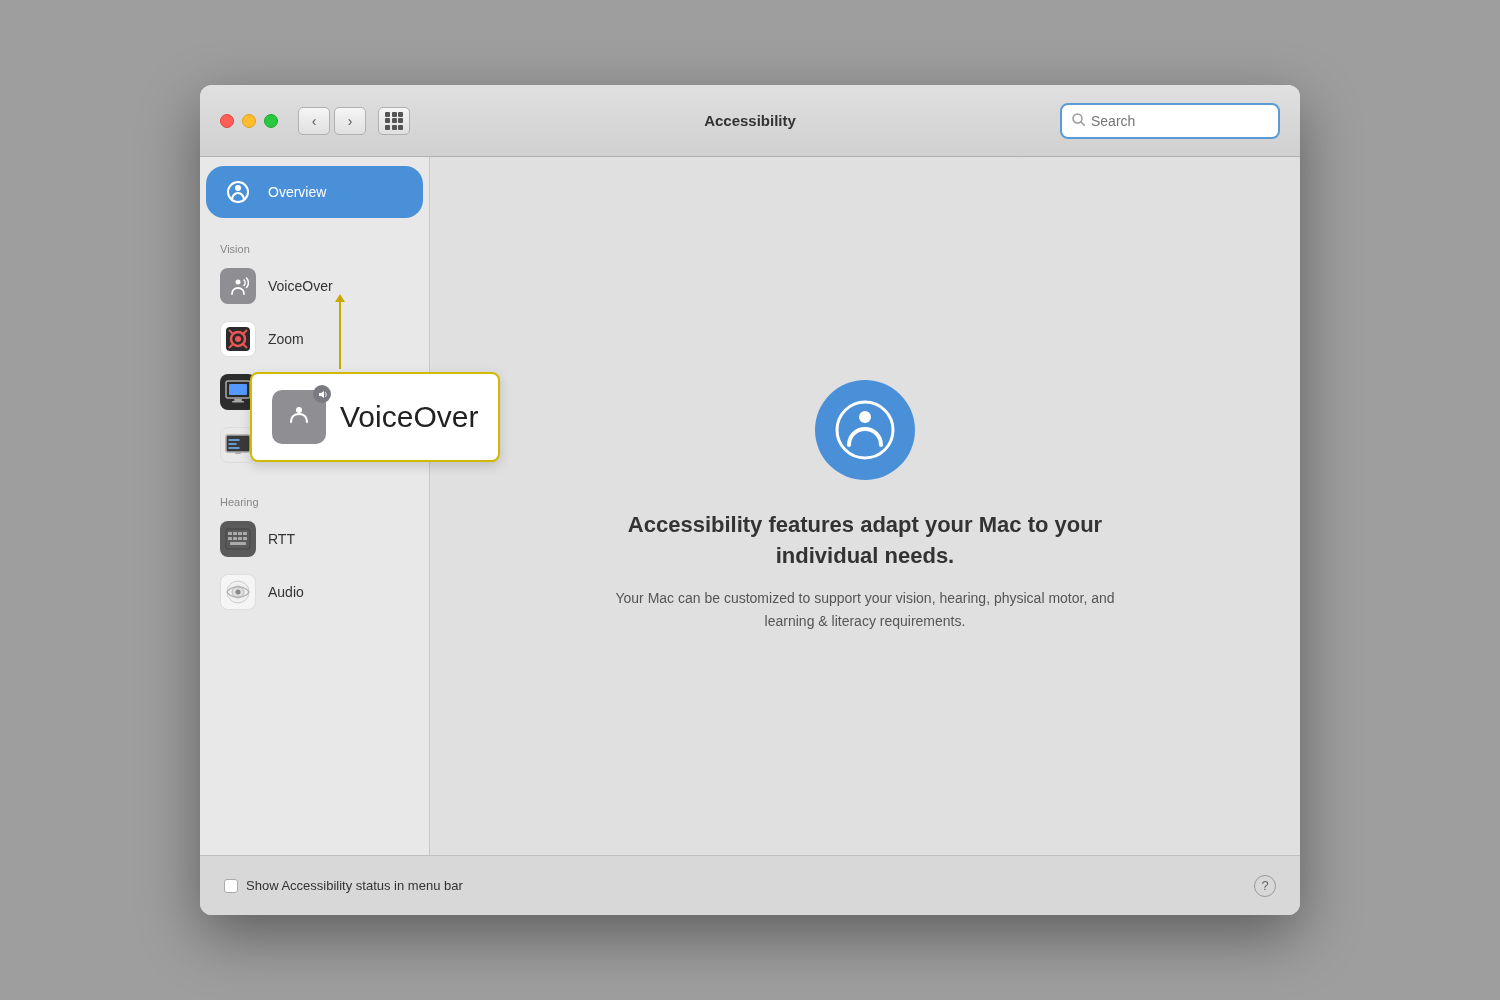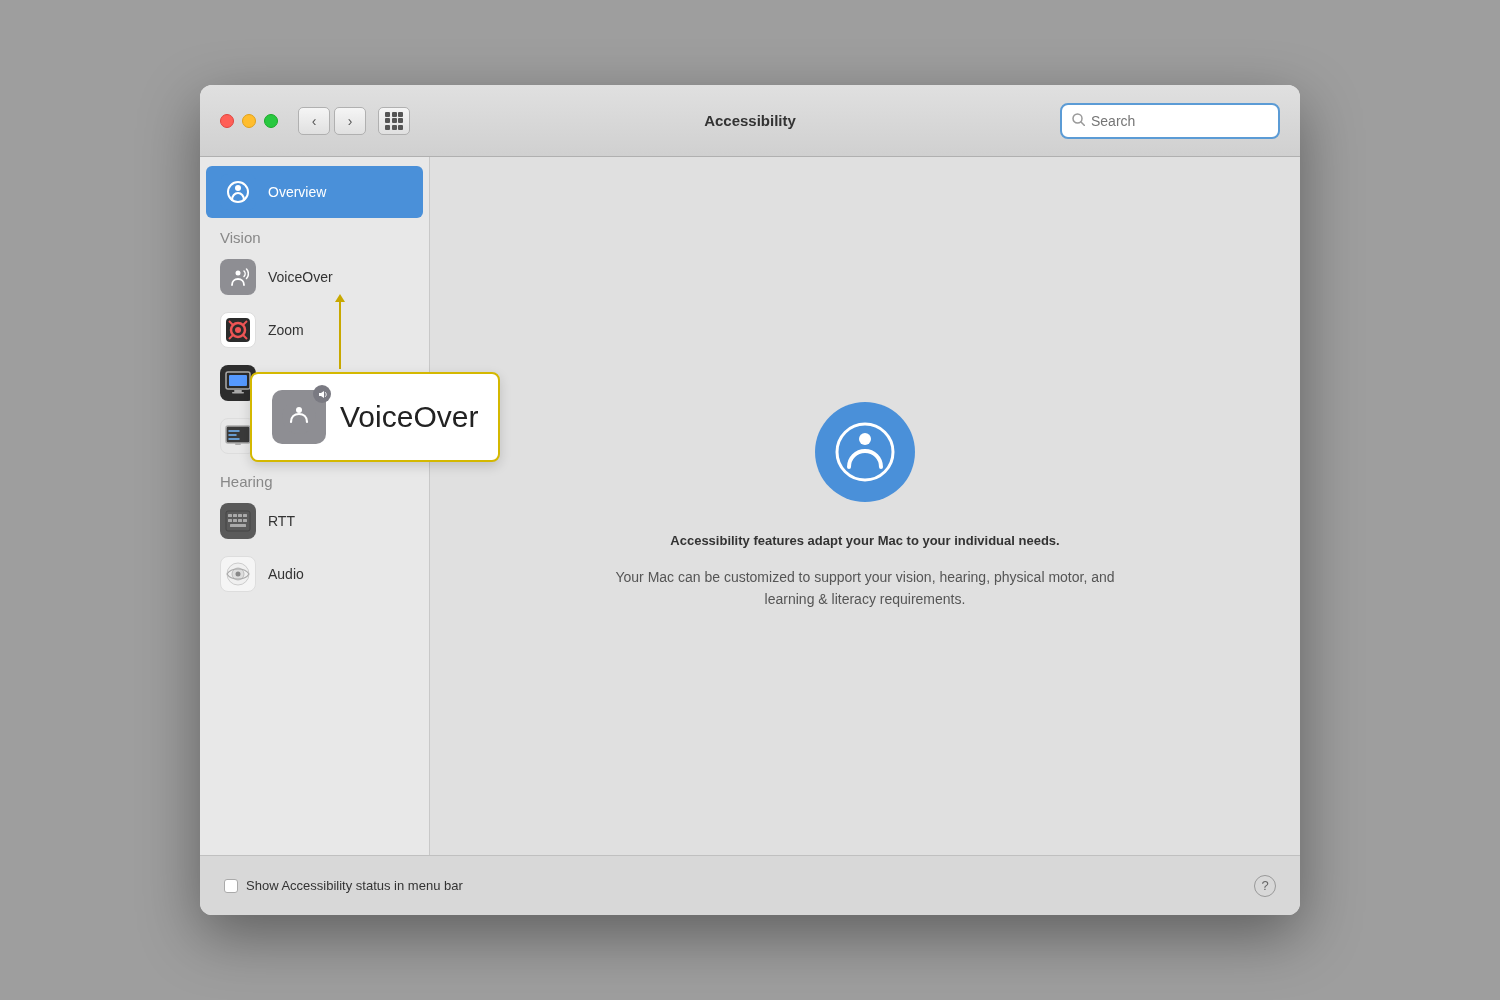--- a/index.html
+++ b/index.html
@@ -151,21 +151,21 @@
       overflow-y: auto;
       flex-shrink: 0;
     }
 
     .sidebar-item {
       display: flex;
       align-items: center;
       padding: 8px 14px;
       gap: 12px;
       cursor: pointer;
-      border-radius: 6px;
+      border-radius: 18px;
       margin: 1px 6px;
     }
 
     .sidebar-item.active {
       background: #4a90d9;
     }
 
     .sidebar-item.active .item-label {
       color: #fff;
     }
@@ -179,23 +179,23 @@
       align-items: center;
       justify-content: center;
     }
 
     .item-label {
       font-size: 14px;
       color: #333;
     }
 
     .section-header {
-      font-size: 15px;
+      font-size: 11px;
       color: #888;
-      padding: 10px 20px 4px;
+      padding: 24px 20px 4px;
       font-weight: 500;
     }
 
     
     .icon-overview {
       background: #4a90d9;
     }
 
     .icon-voiceover {
       background: #8e8e93;
@@ -248,21 +248,21 @@
       height: 100px;
       background: #4a90d9;
       border-radius: 50%;
       display: flex;
       align-items: center;
       justify-content: center;
       margin: 0 auto 30px;
     }
 
     .overview-title {
-      font-size: 13px;
+      font-size: 22px;
       font-weight: 700;
       color: #333;
       margin-bottom: 16px;
       line-height: 1.4;
     }
 
     .overview-subtitle {
       font-size: 14px;
       color: #555;
       line-height: 1.6;

